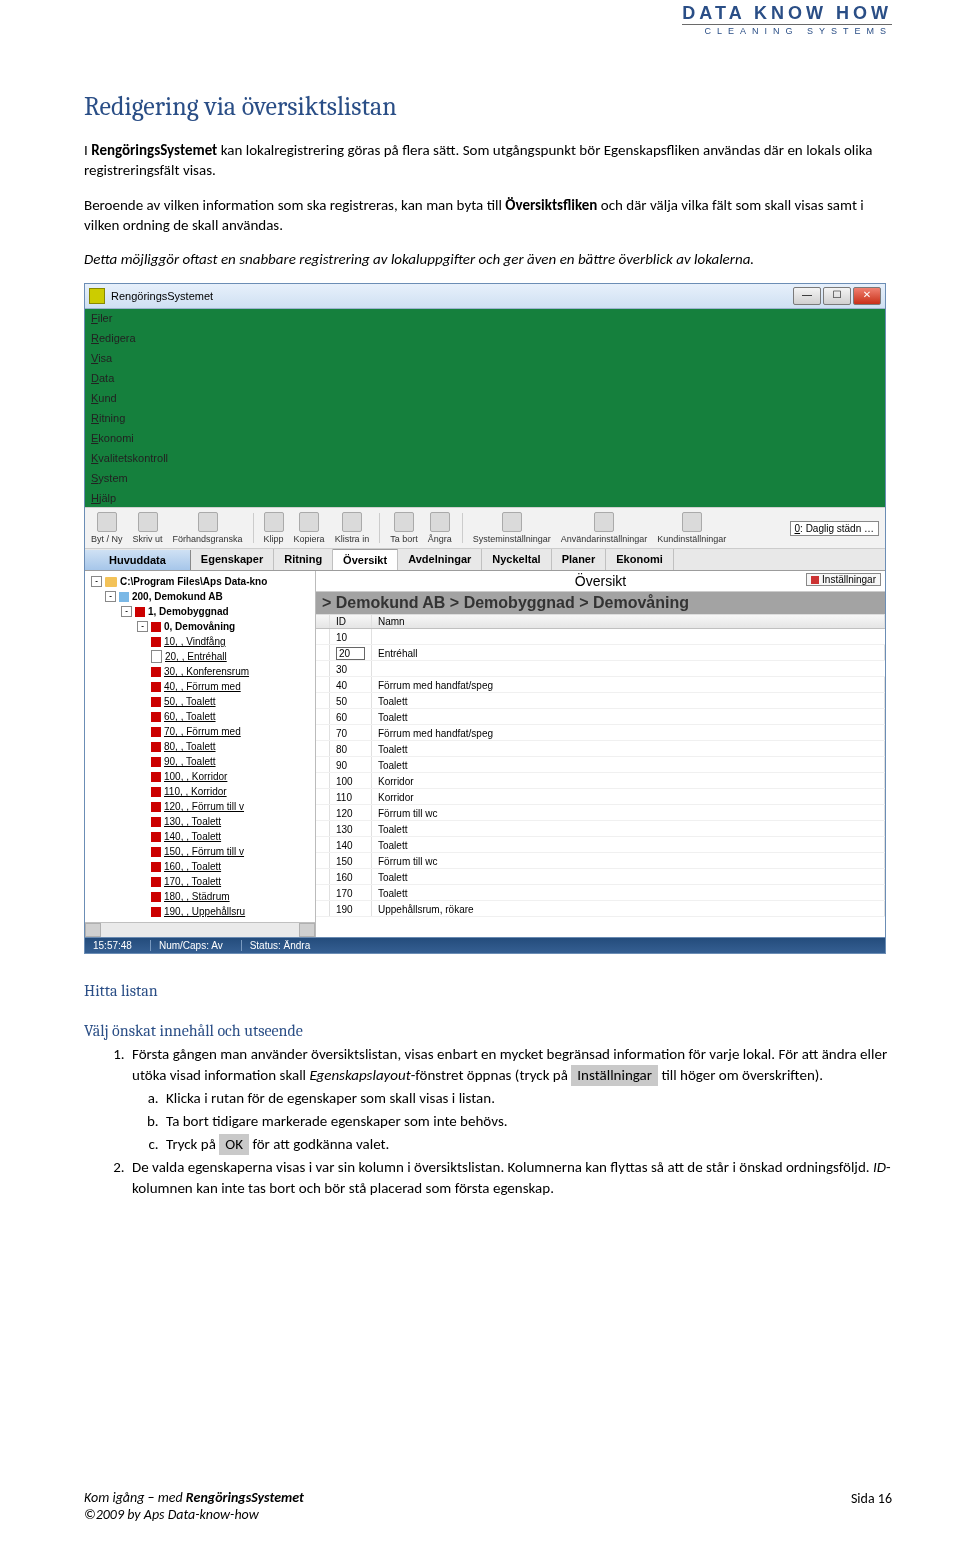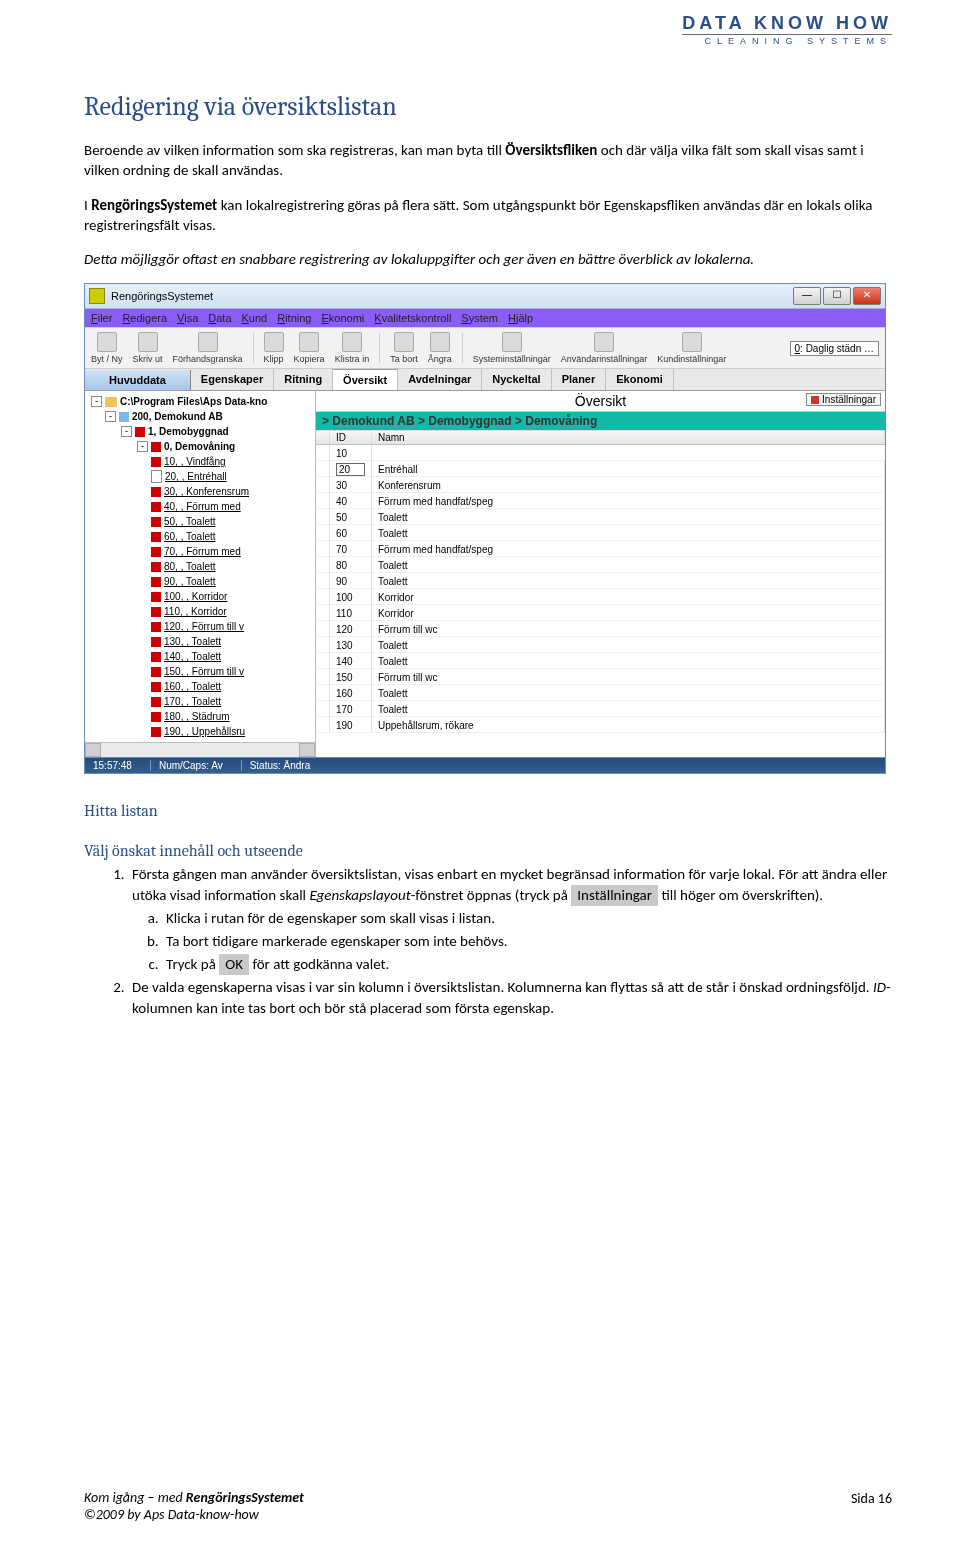--- a/index.html
+++ b/index.html
@@ -12,21 +12,21 @@
     position: relative;
   }
   .page {
     padding: 30px 68px 40px 84px;
     box-sizing: border-box;
     min-height: 1547px;
     position: relative;
   }
   .header-logo {
     position: absolute;
-    top: 14px;
+    top: 4px;
     right: 68px;
     text-align: right;
     line-height: 1;
   }
   .logo-main {
     font-family: Verdana, Geneva, sans-serif;
     letter-spacing: 4px;
     font-size: 18px;
     font-weight: bold;
     color: #2a4e86;
@@ -107,25 +107,26 @@
   .win-buttons { display: flex; gap: 2px; }
   .win-btn {
     width: 26px; height: 16px;
     background: linear-gradient(#f4f4f4,#d0d0d0);
     border: 1px solid #7a7a7a;
     border-radius: 2px;
     font-size: 10px; line-height: 14px; text-align: center;
   }
   .win-close { background: linear-gradient(#f08070,#c83018); color:#fff; }
   .menubar {
-    background:#8b5cf6;
+    background:#15803d;
     padding: 2px 4px;
     display:flex; gap: 6px;
     color:#222;
     border-bottom:1px solid #d0d0d0;
+    flex-direction:column;
   }
   .menubar span { padding: 1px 2px; }
   .menubar span u { text-decoration: underline; }
   .toolbar {
     display:flex; align-items:center; gap:10px;
     background:#f2f2f2; padding:4px 6px;
     border-bottom:1px solid #ccc;
   }
   .tb-item { display:flex; flex-direction:column; align-items:center; font-size:9px; color:#333; gap:2px; cursor:pointer; }
   .tb-ico { width:18px; height:18px; background:#dadada; border:1px solid #aaa; border-radius:2px; }
@@ -191,22 +192,22 @@
     text-align:center; font-size:14px; font-weight:normal;
     background:#fff; padding:2px 0; border-bottom:1px solid #ccc;
     position: relative;
   }
   .ovtitle .inst-btn {
     position:absolute; right:4px; top:2px;
     font-size:10px; border:1px solid #888; background:#f7f7f7; padding:0 4px;
     display:flex; align-items:center; gap:3px;
   }
   .breadcrumb {
-    font-size:12px; font-weight:bold; color:#333;
-    padding:2px 6px; background:#14b8a6; border-bottom:1px solid #ddd;
+    font-size:16px; font-weight:bold; color:#333;
+    padding:2px 6px; background:#a3a3a3; border-bottom:1px solid #ddd;
   }
   .grid {
     flex:1;
     font-size:10px;
   }
   .grid-header, .grid-row { display:flex; }
   .grid-header { background: linear-gradient(#f7f7f7,#e5e5e5); border-bottom:1px solid #c0c0c0; font-weight:normal; }
   .grid-header > div, .grid-row > div {
     padding: 1px 6px; border-right:1px solid #e0e0e0;
     box-sizing:border-box;
@@ -246,24 +247,24 @@
 <div class="page">
 
   <div class="header-logo">
     <div class="logo-main">DATA KNOW HOW</div>
     <div class="logo-sub">CLEANING SYSTEMS</div>
   </div>
 
   <h1 class="doc-title">Redigering via översiktslistan</h1>
 
   <p class="body">
-    <span>Beroende av vilken information som ska registreras, kan man byta till </span><span class="bold">Översiktsfliken</span><span> och där välja vilka fält som skall visas samt i vilken ordning de skall användas.</span>
+    <span>I </span><span class="bold">RengöringsSystemet</span><span> kan lokalregistrering göras på flera sätt. Som utgångspunkt bör Egenskapsfliken användas där en lokals olika registreringsfält visas.</span>
   </p>
   <p class="body">
-    <span>I </span><span class="bold">RengöringsSystemet</span><span> kan lokalregistrering göras på flera sätt. Som utgångspunkt bör Egenskapsfliken användas där en lokals olika registreringsfält visas.</span>
+    <span>Beroende av vilken information som ska registreras, kan man byta till </span><span class="bold">Översiktsfliken</span><span> och där välja vilka fält som skall visas samt i vilken ordning de skall användas.</span>
   </p>
   <p class="body"><em>Detta möjliggör oftast en snabbare registrering av lokaluppgifter och ger även en bättre överblick av lokalerna.</em></p>
 
   <div class="frame-bg-wrap">
     <div class="frame-bg"></div>
     <div class="app-frame">
 
       <div class="titlebar">
         <div class="titlebar-left">
           <span class="app-icon"></span>
@@ -431,21 +432,20 @@
                   <div class="col-id">10</div>
                 </div>
                 <div class="grid-row">
                   <div class="col-h"></div>
                   <div class="col-id"><input class="cell" value="20" style=""></div>
                   <div class="col-namn">Entréhall</div>
                 </div>
                 <div class="grid-row">
                   <div class="col-h"></div>
                   <div class="col-id">30</div>
-                  <div class="col-namn">Konferensrum</div>
                 </div>
                 <div class="grid-row">
                   <div class="col-h"></div>
                   <div class="col-id">40</div>
                   <div class="col-namn">Förrum med handfat/speg</div>
                 </div>
                 <div class="grid-row">
                   <div class="col-h"></div>
                   <div class="col-id">50</div>
                   <div class="col-namn">Toalett</div>

